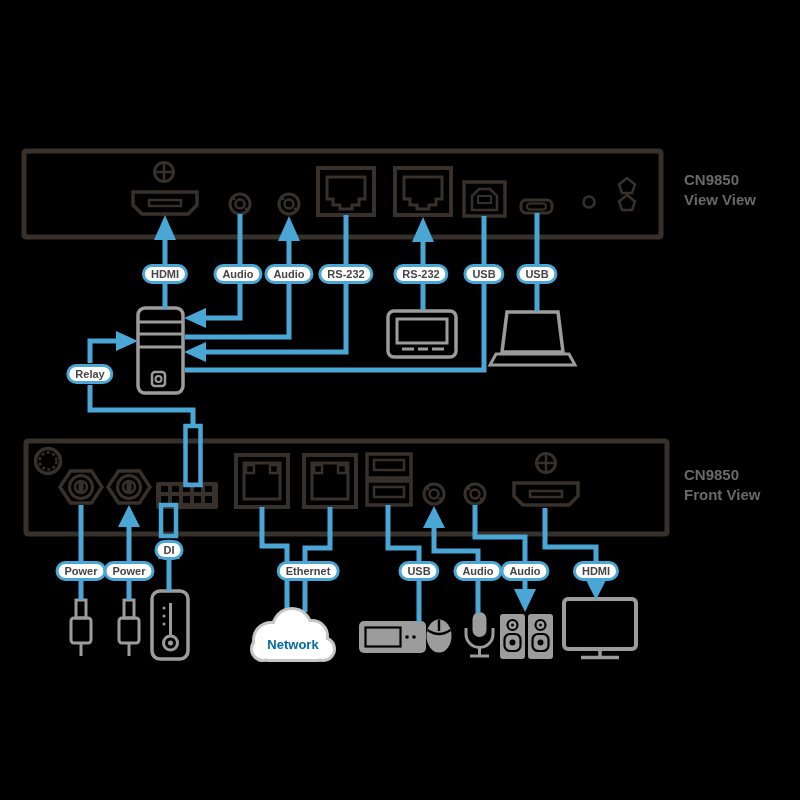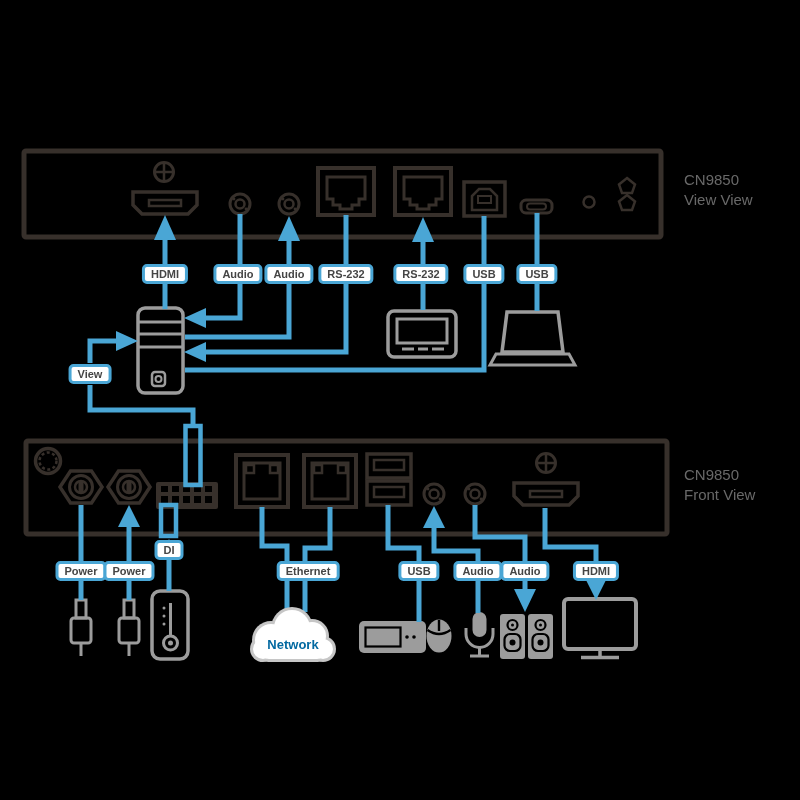--- a/index.html
+++ b/index.html
@@ -1,22 +1,22 @@
 <!DOCTYPE html>
 <html><head>
 <meta charset="utf-8">
 <style>
   html,body{margin:0;padding:0;background:#000;}
   #stage{position:relative;width:800px;height:800px;background:#000;overflow:hidden;
          font-family:"Liberation Sans", sans-serif;}
   #diagram-svg{position:absolute;left:0;top:0;}
   .pill{position:absolute;transform:translateX(-50%);background:#fff;
-        border:3px solid #4AA6D5;border-radius:5px;height:14px;line-height:14px;
+        border:3px solid #4AA6D5;border-radius:10px;height:14px;line-height:14px;
         padding:0 6px;font-size:11px;font-weight:bold;color:#454545;white-space:nowrap;}
-  .panel-title{position:absolute;color:#696969;font-size:15px;font-weight:normal;
+  .panel-title{position:absolute;color:#696969;font-size:15px;font-weight:bold;
         line-height:20px;white-space:nowrap;}
   .cloud-label{position:absolute;transform:translateX(-50%);color:#0369a1;
         font-size:13px;font-weight:bold;}
 </style>
 </head>
 <body>
 
 <div id="stage">
 
 <svg id="diagram-svg" width="800" height="800" viewBox="0 0 800 800">
@@ -299,21 +299,21 @@
 </svg>
 
 <div class="pill" style="left:165px;top:264px">HDMI</div>
 <div class="pill" style="left:238px;top:264px">Audio</div>
 <div class="pill" style="left:289px;top:264px">Audio</div>
 <div class="pill" style="left:346px;top:264px">RS-232</div>
 <div class="pill" style="left:421px;top:264px">RS-232</div>
 <div class="pill" style="left:484px;top:264px">USB</div>
 <div class="pill" style="left:537px;top:264px">USB</div>
 
-<div class="pill" style="left:90px;top:364px">View</div>
+<div class="pill" style="left:90px;top:364px">Relay</div>
 
 <div class="pill" style="left:81px;top:561px">Power</div>
 <div class="pill" style="left:129px;top:561px">Power</div>
 <div class="pill" style="left:169px;top:540px">DI</div>
 <div class="pill" style="left:308px;top:561px">Ethernet</div>
 <div class="pill" style="left:419px;top:561px">USB</div>
 <div class="pill" style="left:478px;top:561px">Audio</div>
 <div class="pill" style="left:525px;top:561px">Audio</div>
 <div class="pill" style="left:596px;top:561px">HDMI</div>
 

